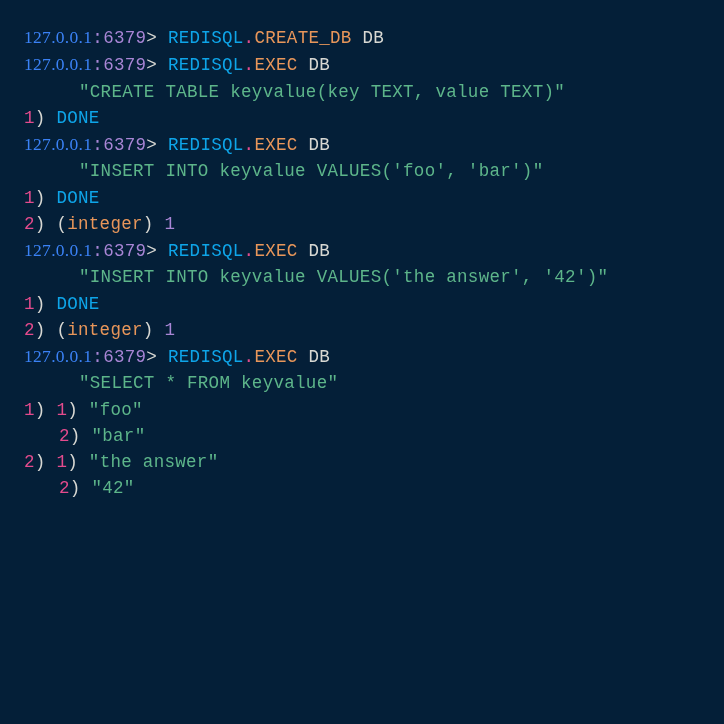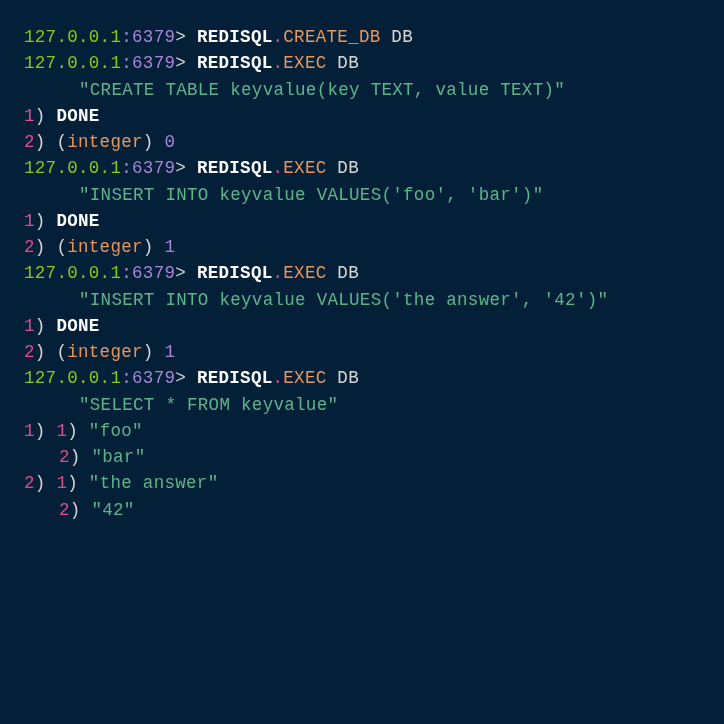--- a/index.html
+++ b/index.html
@@ -21,31 +21,31 @@
     .line {
       white-space: pre;
     }
     .indent {
       padding-left: 55px;
     }
     .indent2 {
       padding-left: 35px;
     }
     .ip {
-      color: #84cc16;
+      color: #3b82f6;
+      font-family: Liberation Serif, serif;
     }
     .port {
       color: #a986d6;
     }
     .gt {
       color: #d8d8d3;
     }
     .cmd {
-      color: #ffffff;
-      font-weight: bold;
+      color: #0ea5e9;
     }
     .dot {
       color: #e44b8d;
     }
     .subcmd {
       color: #e8965a;
       margin-top: 32px;
     }
     .db {
       color: #d8d8d3;
@@ -77,21 +77,20 @@
 
 <div class="line"><span class="ip">127.0.0.1</span><span class="port">:</span><span class="port">6379</span><span class="gt">&gt;</span><span> </span><span class="cmd">REDISQL</span><span class="dot">.</span><span class="subcmd">CREATE_DB</span><span> </span><span class="db">DB</span></div>
 
 
 <div class="line"><span class="ip">127.0.0.1</span><span class="port">:</span><span class="port">6379</span><span class="gt">&gt;</span><span> </span><span class="cmd">REDISQL</span><span class="dot">.</span><span class="subcmd">EXEC</span><span> </span><span class="db">DB</span></div>
 
 <div class="line indent"><span class="str">"CREATE TABLE keyvalue(key TEXT, value TEXT)"</span></div>
 
 <div class="line"><span class="num">1</span><span class="paren">) </span><span class="cmd">DONE</span></div>
 
-<div class="line"><span class="num">2</span><span class="paren">) (</span><span class="intlabel">integer</span><span class="paren">) </span><span class="intval">0</span></div>
 
 <div class="line"><span class="ip">127.0.0.1</span><span class="port">:</span><span class="port">6379</span><span class="gt">&gt;</span><span> </span><span class="cmd">REDISQL</span><span class="dot">.</span><span class="subcmd">EXEC</span><span> </span><span class="db">DB</span></div>
 
 <div class="line indent"><span class="str">"INSERT INTO keyvalue VALUES('foo', 'bar')"</span></div>
 
 <div class="line"><span class="num">1</span><span class="paren">) </span><span class="cmd">DONE</span></div>
 
 <div class="line"><span class="num">2</span><span class="paren">) (</span><span class="intlabel">integer</span><span class="paren">) </span><span class="intval">1</span></div>
 
 <div class="line"><span class="ip">127.0.0.1</span><span class="port">:</span><span class="port">6379</span><span class="gt">&gt;</span><span> </span><span class="cmd">REDISQL</span><span class="dot">.</span><span class="subcmd">EXEC</span><span> </span><span class="db">DB</span></div>

